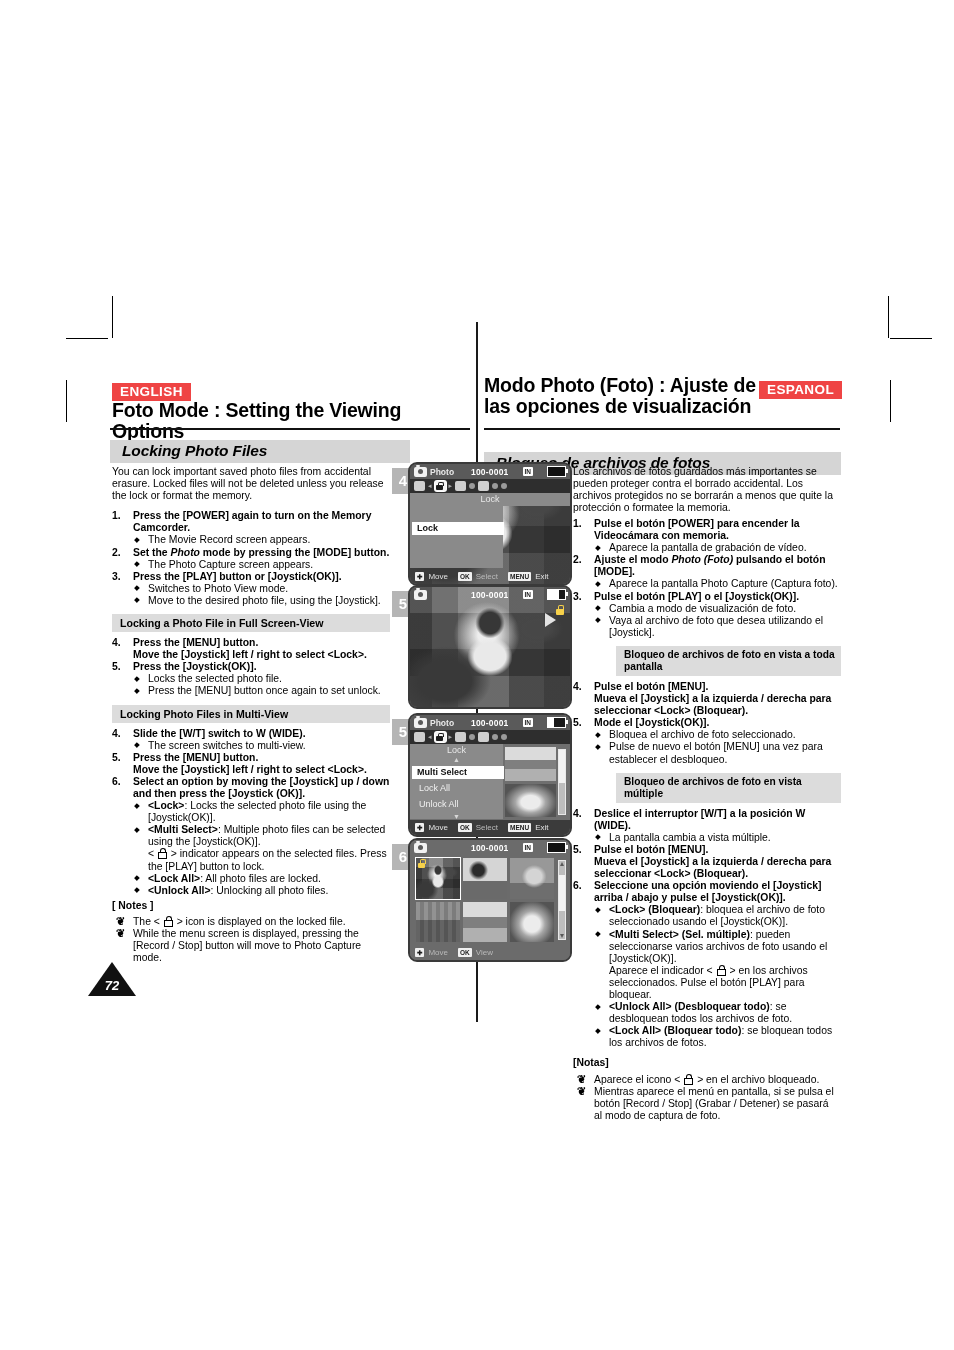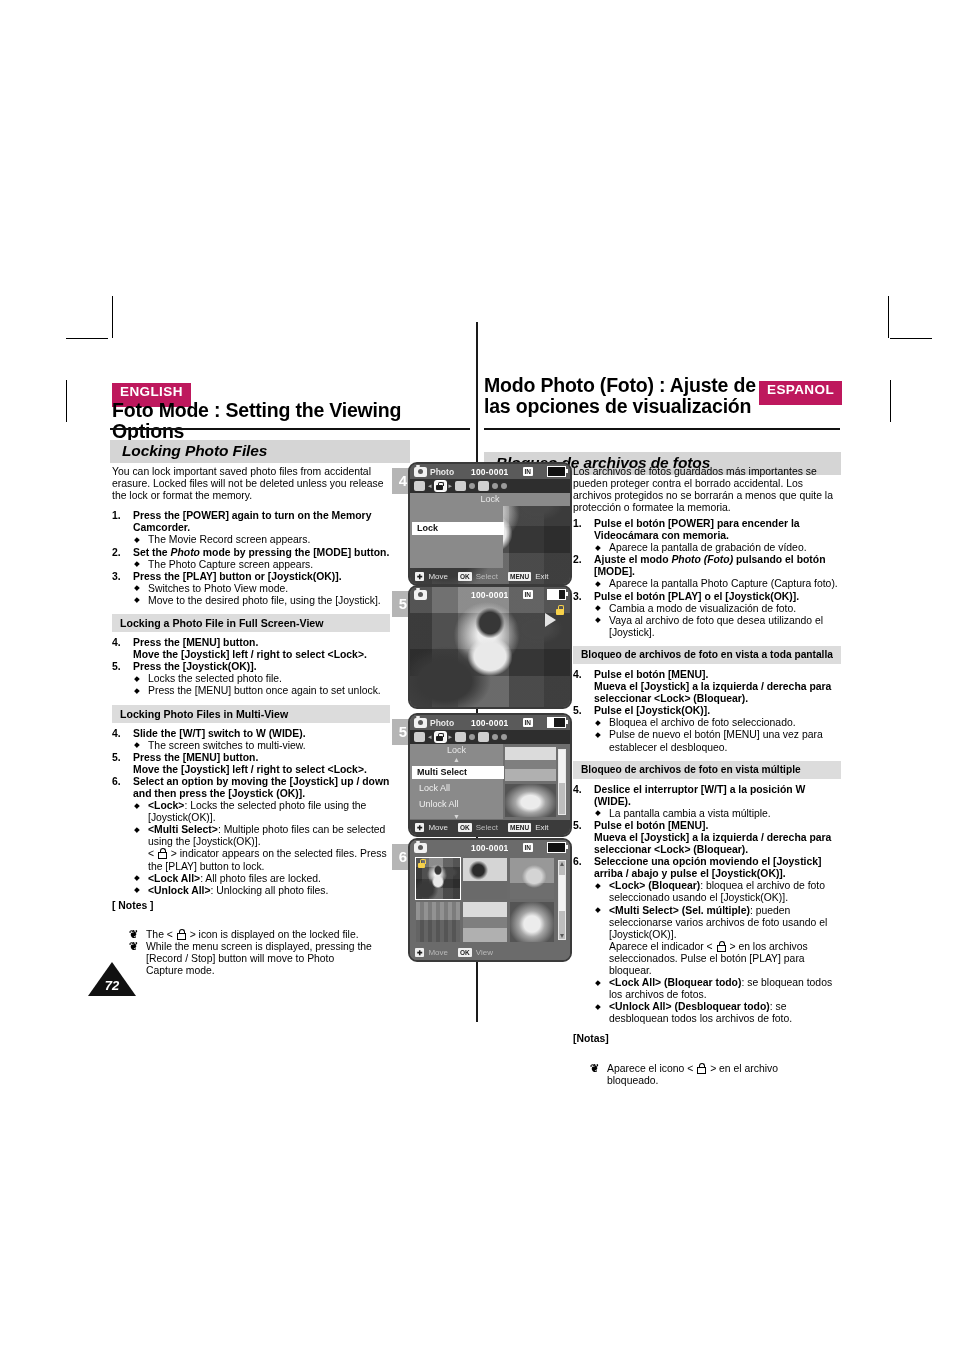--- a/index.html
+++ b/index.html
@@ -28,26 +28,26 @@
   .divider {
     position: absolute;
     left: 476px; top: 322px;
     width: 1.6px; height: 700px;
     background: #1a1a1a;
   }
 
   
   .lang-tag {
     position: absolute;
-    background: #be185d;
+    background: #ef4444;
     color: #fff;
     font-weight: bold;
     font-size: 13.5px;
     letter-spacing: .4px;
-    padding: 2px 8px 7px 8px;
+    padding: 2px 8px 1px 8px;
     line-height: 1.1;
   }
   #tag-english { left: 112px; top: 383px; }
   #tag-espanol { left: 759px; top: 381px; }
 
   .head-title {
     position: absolute;
     font-weight: bold;
     font-size: 19.5px;
     line-height: 21px;
@@ -95,21 +95,21 @@
 
   
   .subhead {
     background: #dcdcdc;
     font-weight: bold;
     font-size: 10.6px;
     padding: 3px 6px 3px 8px;
     margin: 7px 0 5px 0;
     line-height: 12px;
   }
-  #col-es .subhead { font-size: 10.2px; }
+  #col-es .subhead { font-size: 10.2px; margin-left: 43px; }
 
   
   ol.steps { list-style: none; margin: 0; padding: 0; }
   ol.steps > li {
     position: relative;
     padding-left: 21px;
     margin-bottom: 0px;
   }
   ol.steps > li > .num {
     position: absolute;
@@ -130,21 +130,21 @@
   ul.bullets > li:before {
     content: "\25C6";
     position: absolute;
     left: 1px; top: -0.5px;
     font-size: 7.5px;
   }
   ul.bullets b { font-weight: bold; }
 
   
   .notes-head { font-weight: bold; margin-top: 3px; }
-  ul.notes { list-style: none; margin: 17px; padding: 0; }
+  ul.notes { list-style: none; margin: 4px; padding: 0; }
   ul.notes > li {
     position: relative;
     padding-left: 17px;
   }
   ul.notes > li:before {
     content: "\2766";
     position: absolute;
     left: 0px; top: -1px;
     font-size: 11px;
     font-weight: bold;
@@ -615,21 +615,21 @@
     <div class="subhead">Bloqueo de archivos de foto en vista a toda pantalla</div>
 
     <ol class="steps">
       <li>
         <span class="num">4.</span>
         <span class="stxt">Pulse el botón [MENU].</span>
         <span class="stxt">Mueva el [Joystick] a la izquierda / derecha para seleccionar &lt;Lock&gt; (Bloquear).</span>
       </li>
       <li>
         <span class="num">5.</span>
-        <span class="stxt">Pulse el [Joystick(OK)].</span>
+        <span class="stxt">Mode el [Joystick(OK)].</span>
         <ul class="bullets">
           <li>Bloquea el archivo de foto seleccionado.</li>
           <li>Pulse de nuevo el botón [MENU] una vez para establecer el desbloqueo.</li>
         </ul>
       </li>
     </ol>
 
     <div class="subhead">Bloqueo de archivos de foto en vista múltiple</div>
 
     <ol class="steps">
@@ -644,29 +644,30 @@
         <span class="num">5.</span>
         <span class="stxt">Pulse el botón [MENU].</span>
         <span class="stxt">Mueva el [Joystick] a la izquierda / derecha para seleccionar &lt;Lock&gt; (Bloquear).</span>
       </li>
       <li>
         <span class="num">6.</span>
         <span class="stxt">Seleccione una opción moviendo el [Joystick] arriba / abajo y pulse el [Joystick(OK)].</span>
         <ul class="bullets">
           <li><b>&lt;Lock&gt; (Bloquear)</b><span>: bloquea el archivo de foto seleccionado usando el [Joystick(OK)].</span></li>
           <li><b>&lt;Multi Select&gt; (Sel. múltiple)</b><span>: pueden seleccionarse varios archivos de foto usando el [Joystick(OK)].</span><br><span>Aparece el indicador &lt; </span><span class="lockglyph"></span><span> &gt; en los archivos seleccionados. Pulse el botón [PLAY] para bloquear.</span></li>
+          <li><b>&lt;Unlock All&gt; (Desbloquear todo)</b><span>: se desbloquean todos los archivos de foto.</span></li>
           <li><b>&lt;Lock All&gt; (Bloquear todo)</b><span>: se bloquean todos los archivos de fotos.</span></li>
-          <li><b>&lt;Unlock All&gt; (Desbloquear todo)</b><span>: se desbloquean todos los archivos de foto.</span></li>
         </ul>
       </li>
     </ol>
 
     <div class="notes-head" style="margin-top:8px;">[Notas]</div>
     <ul class="notes">
       <li><span>Aparece el icono &lt; </span><span class="lockglyph"></span><span> &gt; en el archivo bloqueado.</span></li>
+      <li><span>Mientras aparece el menú en pantalla, si se pulsa el botón [Record / Stop] (Grabar / Detener) se pasará al modo de captura de foto.</span></li>
     </ul>
   </div>
 
   <div class="shot" style="left:392px; top:462px;">
     <div class="stepbadge">4</div>
     <div class="lcd">
       <div class="inner">
         <div class="bg-park"></div>
 
         <div class="lcd-top solid">

